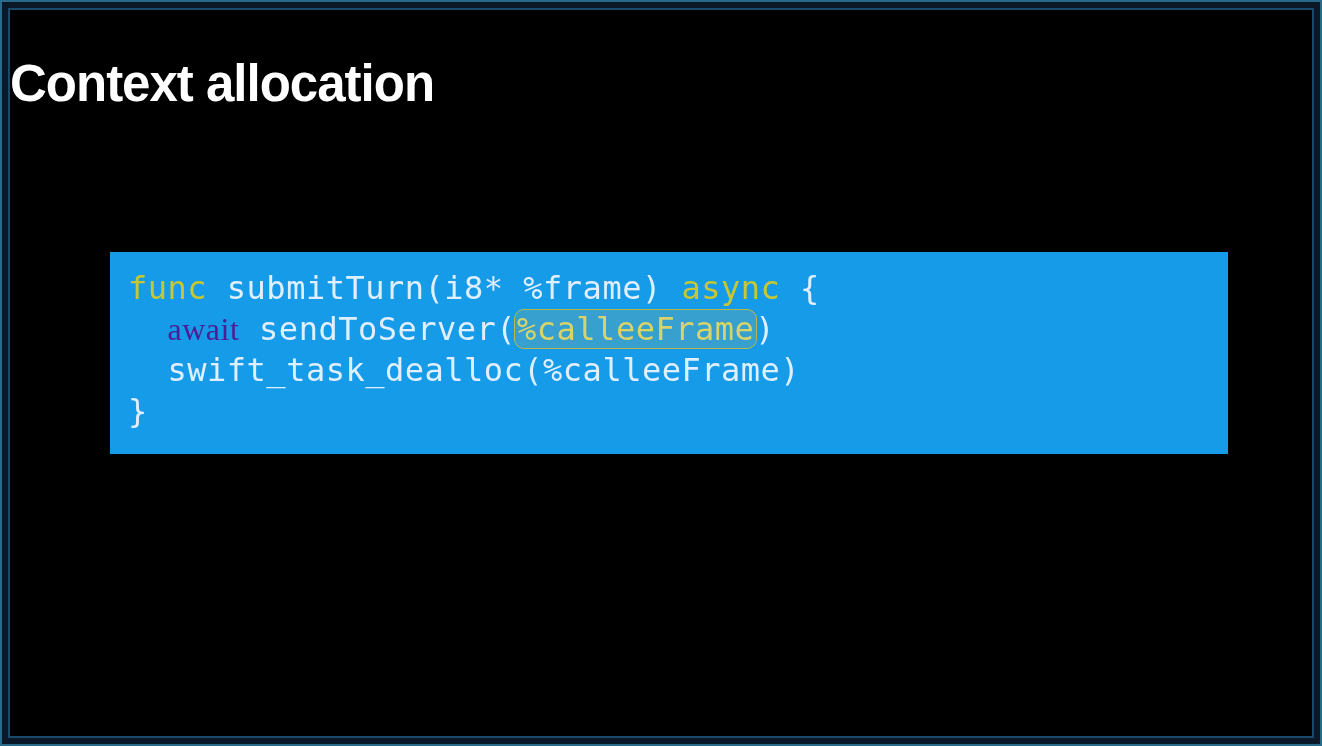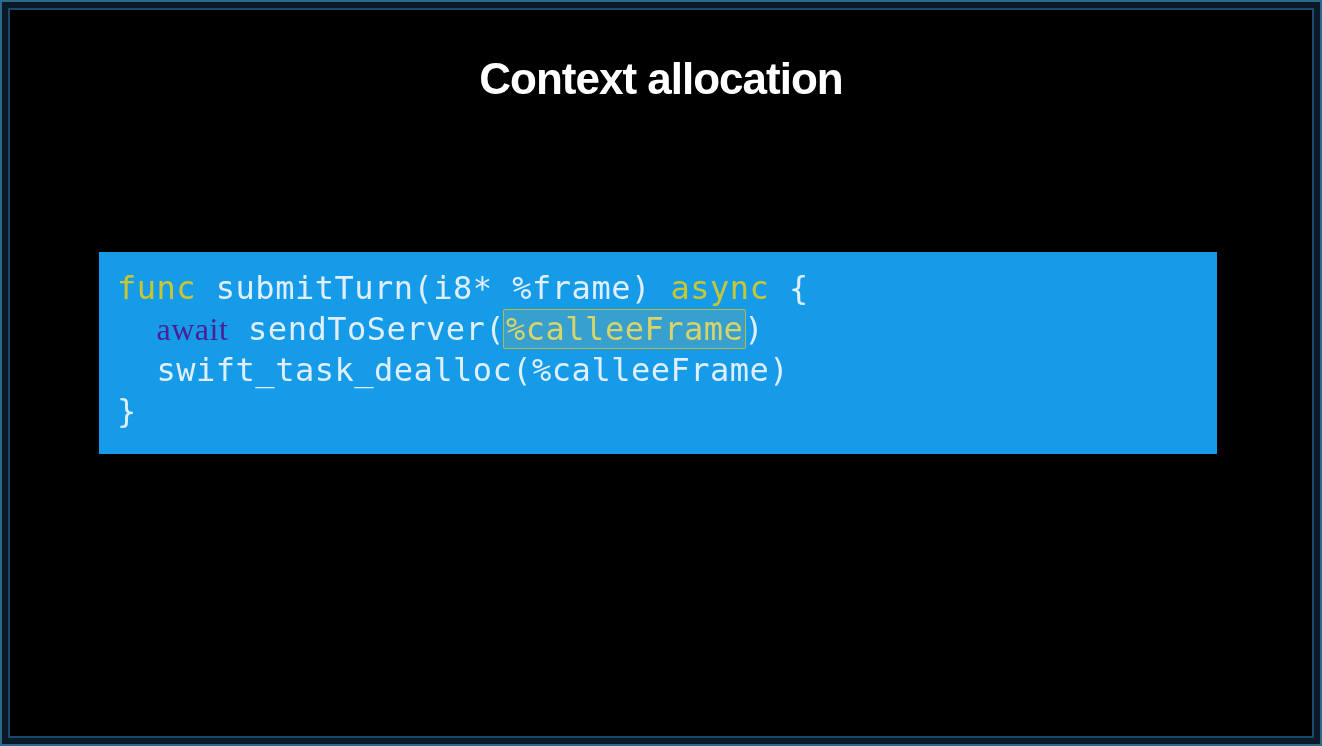--- a/index.html
+++ b/index.html
@@ -25,51 +25,51 @@
     }
     .inner-frame {
       width: 100%;
       height: 100%;
       border: 2px solid #1a4a6a;
       background: #000000;
       position: relative;
     }
     .title {
       color: #ffffff;
-      font-size: 44px;
+      font-size: 51px;
       font-weight: 700;
-      text-align: center;
+      text-align: left;
       margin-top: 44px;
       letter-spacing: -1px;
     }
     .code-block {
       position: absolute;
       top: 242px;
-      left: 89px;
+      left: 100px;
       width: 1118px;
       background: #169be8;
       padding: 16px 18px 22px 18px;
       font-family: "Menlo", "Monaco", "Consolas", monospace;
       font-size: 32px;
       line-height: 41px;
       letter-spacing: 0.5px;
     }
     .code-line {
       white-space: pre;
       color: #e0efff;
     }
     .kw-func { color: #c7c734; }
     .kw-async { color: #c7c734; }
     .kw-await { color: #4c1d95; font-family: Liberation Serif, serif; }
     .ident { color: #e0efff; }
     .highlighted-arg {
       background: #37a0cf;
       color: #d8d46a;
       border: 1px solid #b8b84a;
-      border-radius: 2px;
+      border-radius: 10px;
       padding: 0 2px;
       margin: 0 -2px;
     }
   </style>
 </head>
 <body>
 
 <div class="outer-frame">
   <div class="inner-frame">
     <h1 class="title">Context allocation</h1>

